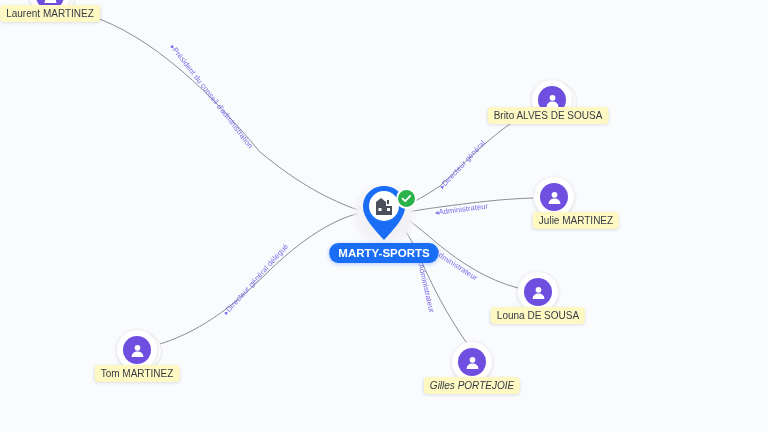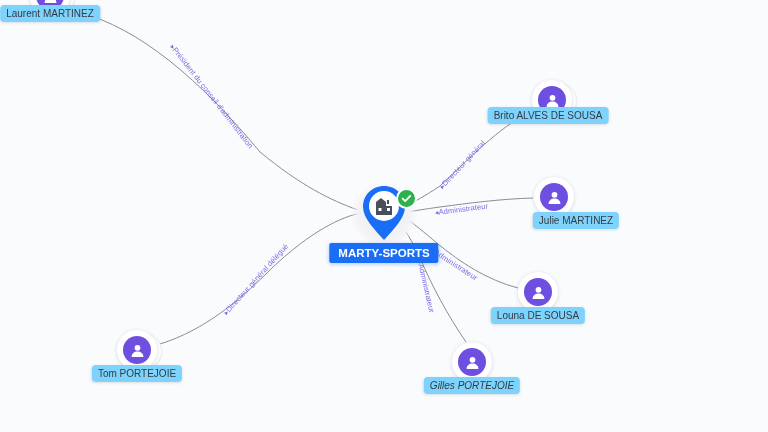--- a/index.html
+++ b/index.html
@@ -50,21 +50,21 @@
   }
   .avatar{
     width:28px;height:28px;border-radius:50%;
     background:#6f4fe0;
     display:flex;align-items:center;justify-content:center;
   }
   .avatar svg{display:block;}
   .person-label{
     position:absolute;
     transform:translateX(-50%);
-    background:#7dd3fc;
+    background:#fef9c3;
     color:#353a45;
     font-size:10px;
     padding:3px 6px 3px 6px;
     border-radius:4px;
     white-space:nowrap;
     box-shadow:0 1px 3px rgba(40,40,70,.14);
   }
 
   
   #company-node{position:absolute;left:384px;top:215px;width:0;height:0;}
@@ -88,21 +88,21 @@
   .verified svg{display:block;}
   #company-label{
     position:absolute;
     left:0;top:28px;
     transform:translateX(-50%);
     background:#1a6ef5;
     color:#ffffff;
     font-size:11.5px;
     font-weight:bold;
     padding:4px 9px;
-    border-radius:2px;
+    border-radius:9px;
     white-space:nowrap;
     box-shadow:0 1px 4px rgba(26,110,245,.35);
   }
 </style>
 </head>
 <body style="background: rgb(250, 251, 253);">
 
 <svg id="graph" viewBox="0 0 768 432" xmlns="http://www.w3.org/2000/svg">
   <g id="edge-layer">
       <path d="M 78 12 C 140 28 200 80 260 152 C 300 185 330 200 358 210" class="edge-path"></path>
@@ -188,21 +188,21 @@
       <div class="stack s2"></div>
       <div class="avatar-ring">
         <div class="avatar" style="background: rgb(111, 79, 224);">
           <svg width="15" height="15" viewBox="0 0 15 15">
             <circle cx="7.5" cy="4.8" r="2.9" fill="#ffffff"></circle>
             <path d="M1.6 14 C1.6 10.2 4.3 8.4 7.5 8.4 C10.7 8.4 13.4 10.2 13.4 14 Z" fill="#ffffff"></path>
           </svg>
         </div>
       </div>
     </div>
-    <div class="person-label" style="left: 137px; top: 365px;">Tom PORTEJOIE</div>
+    <div class="person-label" style="left: 137px; top: 365px;">Tom MARTINEZ</div>
   </div>
 
 <div id="company-node">
   <div class="company-glow"></div>
   <div class="pin">
     <svg width="46" height="56" viewBox="0 0 46 56">
       <path d="M23 1 C11 1 2 10 2 22 C2 33 14 45 23 55 C32 45 44 33 44 22 C44 10 35 1 23 1 Z" fill="#1a6ef5"></path>
       <circle cx="23" cy="21" r="15" fill="#ffffff"></circle>
       <g transform="translate(13,12)" fill="#4a4f5c">
         <path d="M2 9 L2 18 L18 18 L18 9 L12 9 L12 5 L7 1 L2 5 Z"></path>

